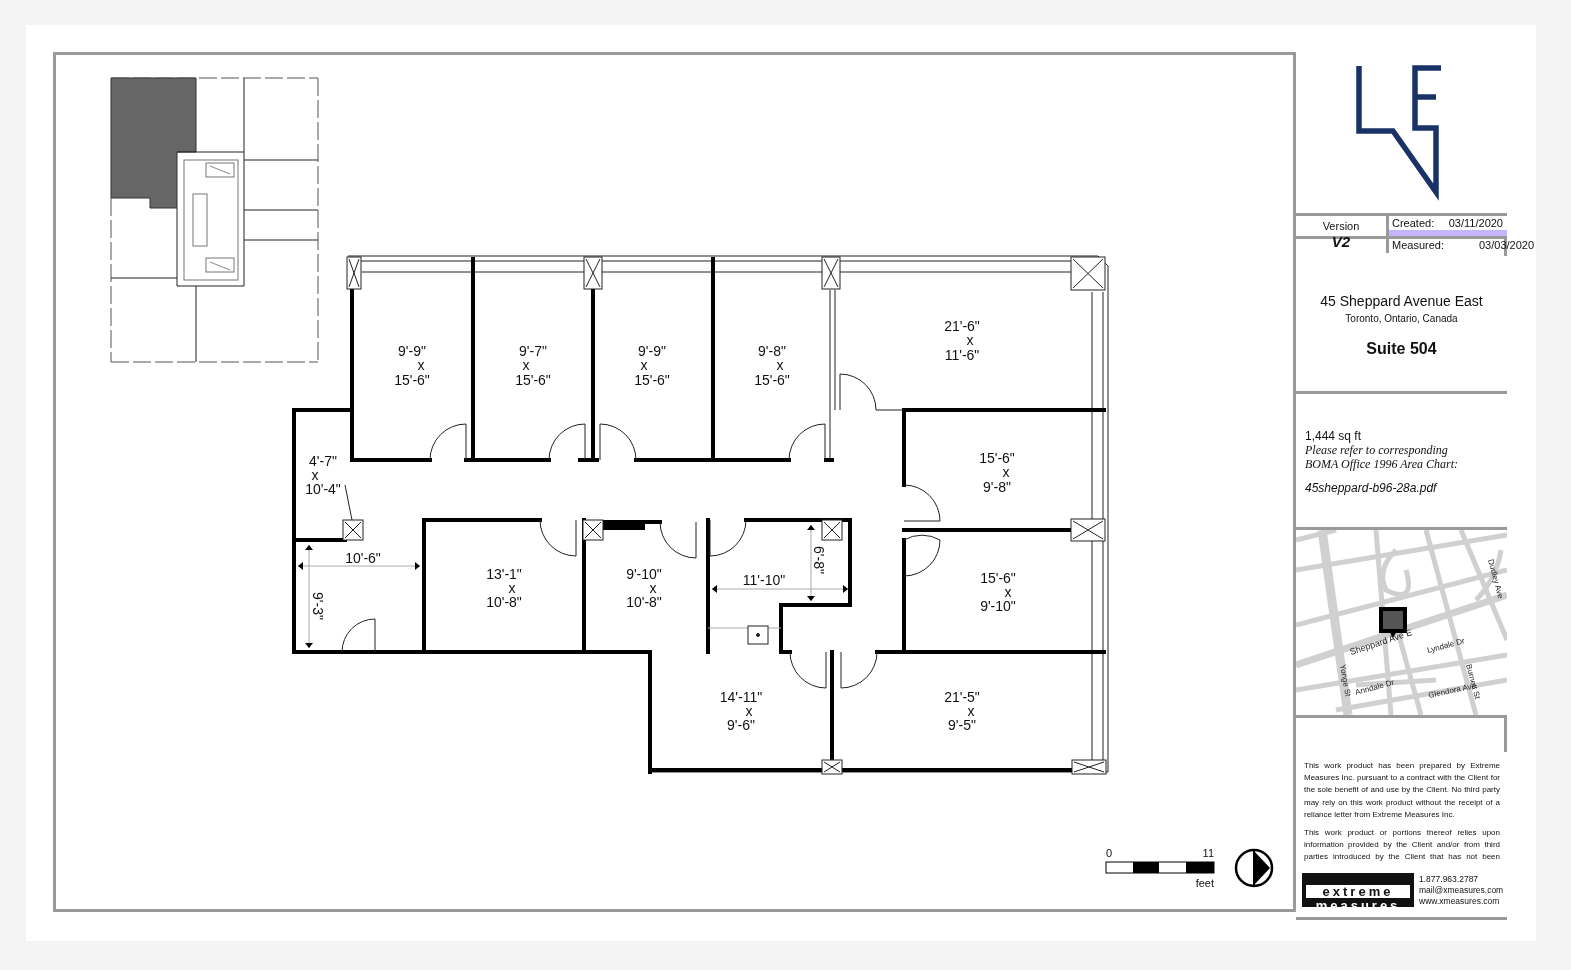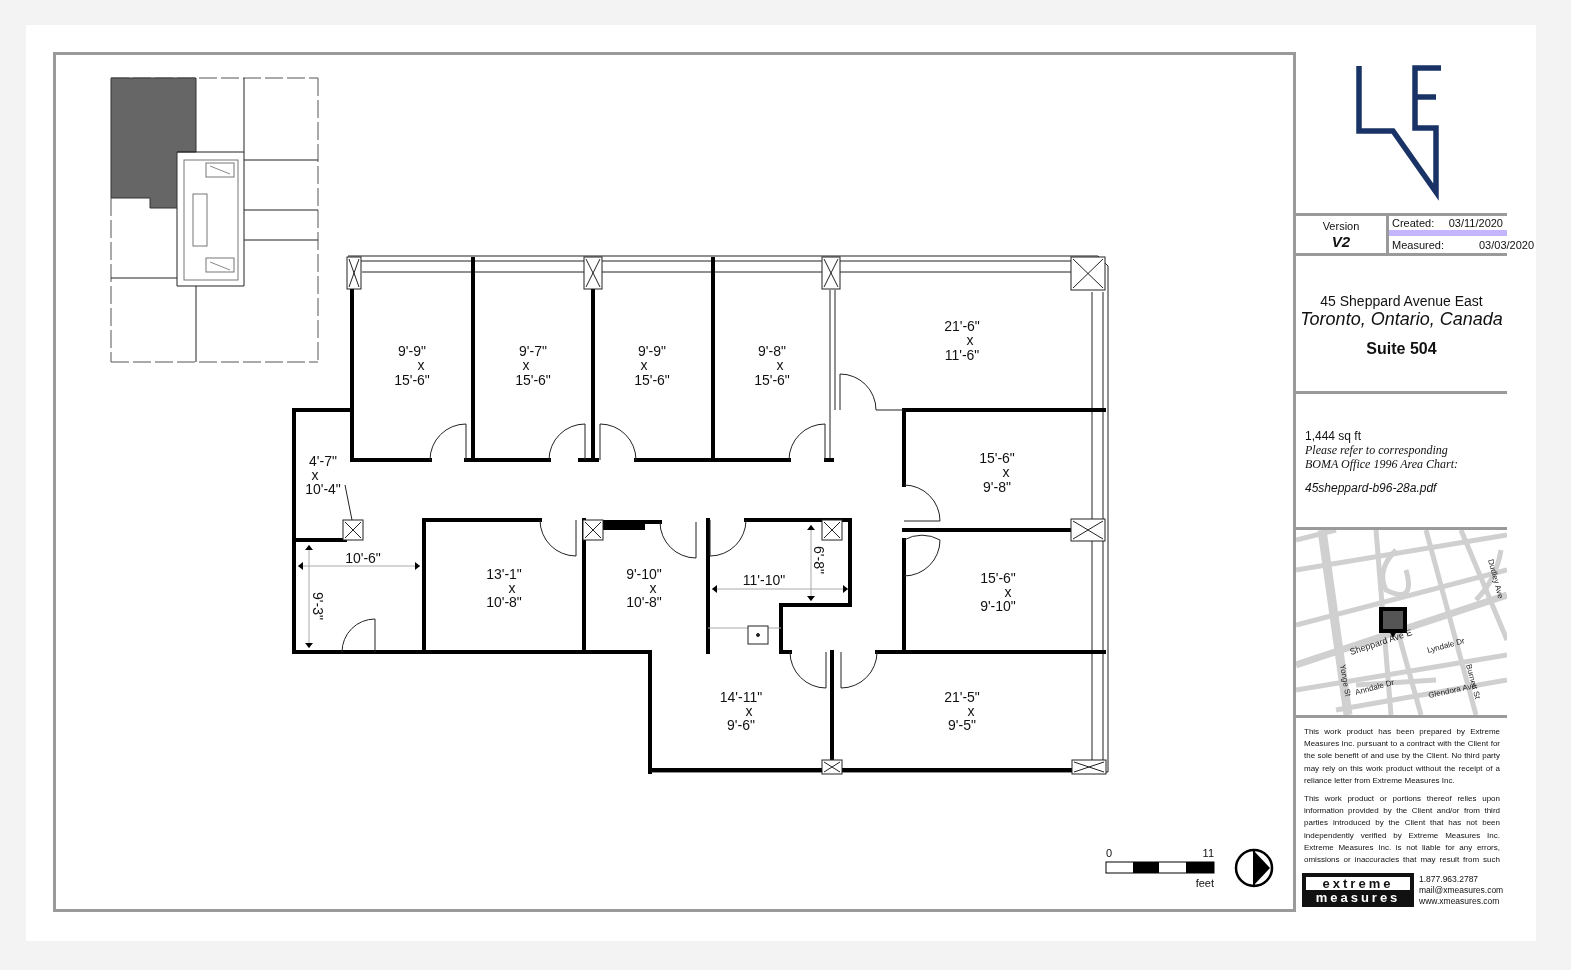--- a/index.html
+++ b/index.html
@@ -6,39 +6,39 @@
   body { width:1571px; height:970px; background:#f3f3f3; position:relative; overflow:hidden;
          font-family:"Liberation Sans", sans-serif; color:#111; }
   .sheet { position:absolute; left:26px; top:25px; width:1510px; height:916px; background:#fff; }
   .frame { position:absolute; left:53px; top:52px; width:1454px; height:860px; border:3px solid #9a9a9a; box-sizing:border-box; }
   svg.plan { position:absolute; left:0; top:0; width:1571px; height:970px; }
   .plan text { font-family:"Liberation Sans", sans-serif; fill:#111; }
   .tb { position:absolute; left:1293px; top:52px; width:214px; height:860px; box-sizing:border-box;
         border-left:3px solid #9a9a9a; }
   .cell { position:absolute; left:0; width:211px; box-sizing:border-box; border-bottom:3px solid #9a9a9a; background:#fff; }
   .logo { top:0; height:164px; }
-  .meta { top:164px; height:40px; }
+  .meta { top:164px; height:23px; }
   .meta .ver { position:absolute; left:0; top:0; width:90px; height:37px; border-right:3px solid #9a9a9a; text-align:center; font-size:11px; }
   .meta .ver .lbl { display:block; margin-top:4px; }
   .meta .ver .val { display:block; font-weight:bold; font-style:italic; font-size:15px; margin-top:1px; }
   .meta .row { position:absolute; left:93px; width:118px; height:17px; font-size:11px; display:flex; justify-content:space-between; padding:0 4px 0 3px; box-sizing:border-box; align-items:center; }
   .meta .r1 { top:0; border-bottom:6px solid #c4b5fd; height:20px; }
   .meta .r2 { top:20px;gap:35px; }
   .addr { top:204px; height:138px; text-align:center; }
   .addr .l1 { margin-top:36px; font-size:14px; line-height:18px; }
   .addr .suite { margin-top:12px; font-size:16px; font-weight:bold; }
   .area { top:342px; height:136px; font-size:12px; padding:35px 0 0 9px; line-height:14px; }
   .area .it { font-style:italic;font-family:Liberation Serif, serif; }
   .area .file { font-style:italic; margin-top:10px; }
   .map { top:478px; height:188px; overflow:hidden; }
-  .disc { top:666px; height:168px; padding:8px 7px 0 8px; font-size:8px; line-height:12.2px; text-align:justify; }
+  .disc { top:700px; height:168px; padding:8px 7px 0 8px; font-size:8px; line-height:12.2px; text-align:justify; }
   .disc p { margin:0 0 6px 0; }
   .brand { top:814px; height:46px; border-bottom:none; }
   .brand .bx { position:absolute; left:6px; top:7px; width:112px; height:34px; background:#111; color:#fff; text-align:center;
-               font-weight:bold; font-size:13px; letter-spacing:3px; line-height:14px; padding-top:2px; box-sizing:border-box; }
+               font-weight:bold; font-size:13px; letter-spacing:3px; line-height:14px; padding-top:10px; box-sizing:border-box; }
   .brand .bx .top { display:block; background:#fff; color:#111; margin:2px 4px 1px 4px; line-height:13px; }
   .brand .ct { position:absolute; left:123px; top:8px; font-size:8.5px; line-height:11px; }
 </style>
 </head>
 <body>
 
 <div class="sheet"></div>
 <div class="frame"></div>
 
 <svg class="plan" viewBox="0 0 1571 970">
@@ -298,21 +298,21 @@
       <span>Created:</span>
       <span>03/11/2020</span>
     </div>
     <div class="row r2">
       <span>Measured:</span>
       <span>03/03/2020</span>
     </div>
   </div>
   <div class="cell addr">
     <div class="l1">45 Sheppard Avenue East</div>
-    <div style="font-size:18px;line-height:18px;font-style:italic;">Toronto, Ontario, Canada</div>
+    <div style="font-size:10px;line-height:18px;">Toronto, Ontario, Canada</div>
     <div class="suite">Suite 504</div>
   </div>
   <div class="cell area">
     <div>1,444 sq ft</div>
     <div class="it">Please refer to corresponding</div>
     <div class="it">BOMA Office 1996 Area Chart:</div>
     <div class="file">45sheppard-b96-28a.pdf</div>
   </div>
   <div class="cell map">
     <svg width="211" height="185" viewBox="0 0 211 185">

